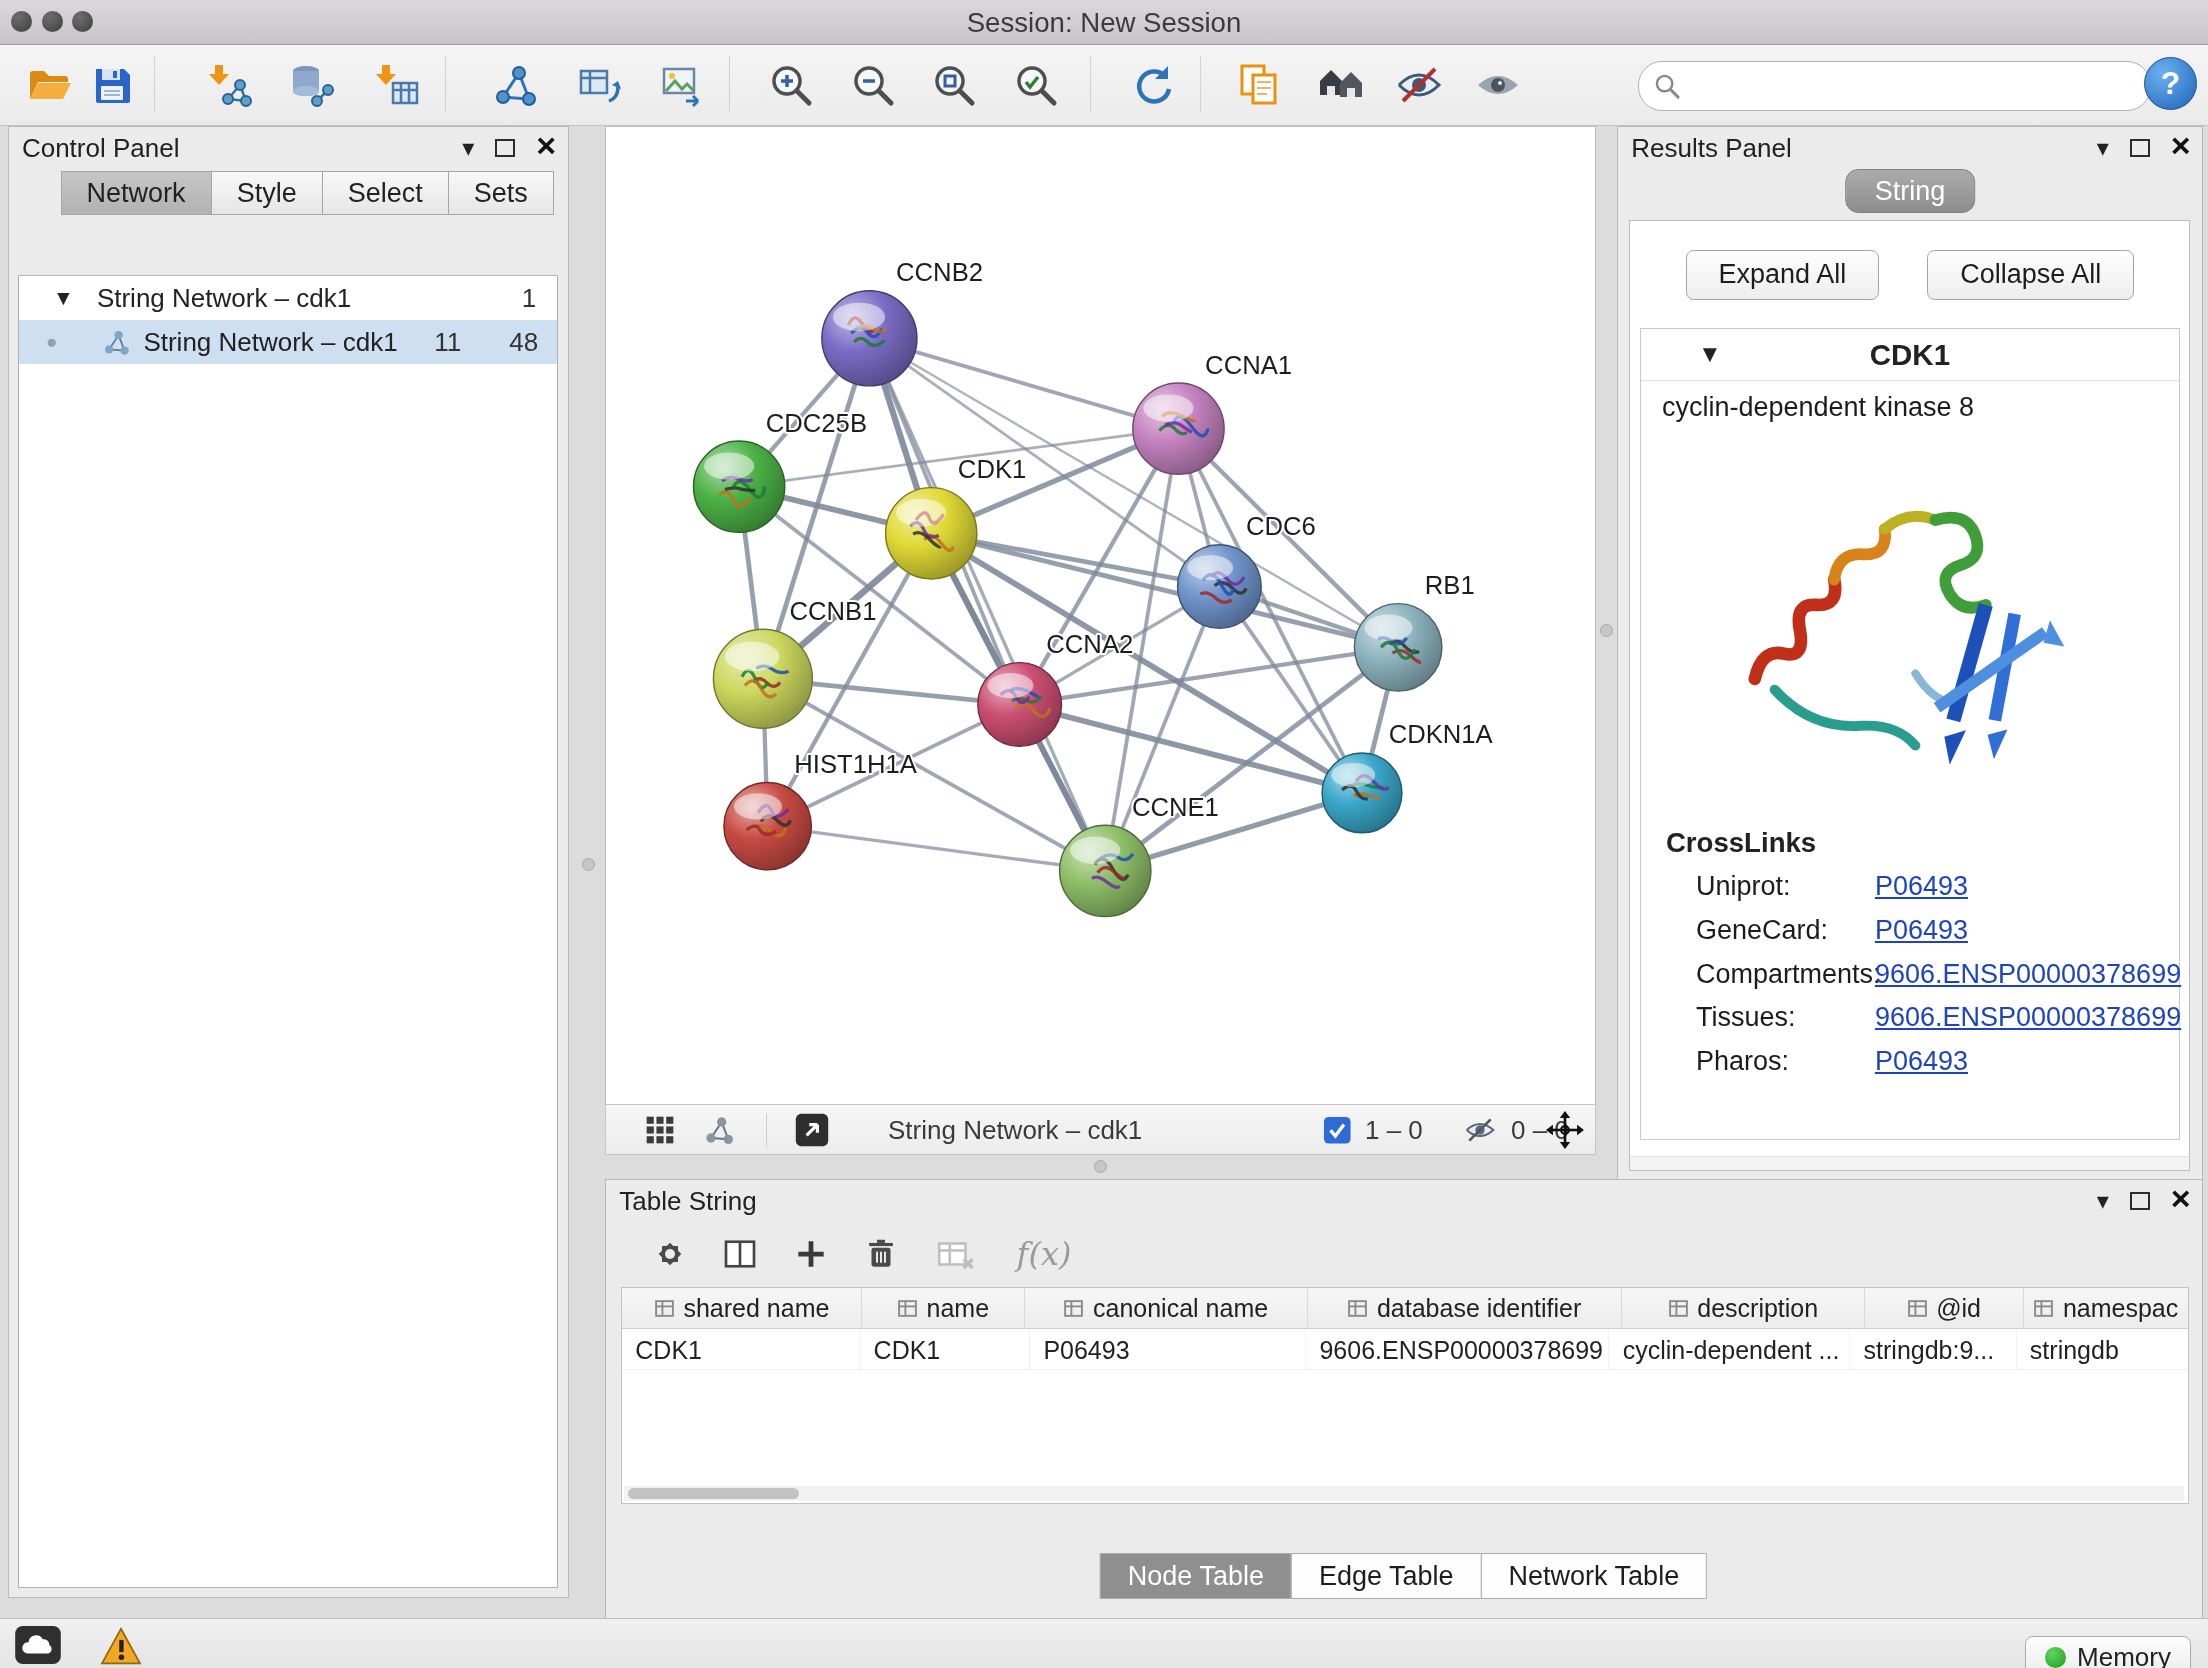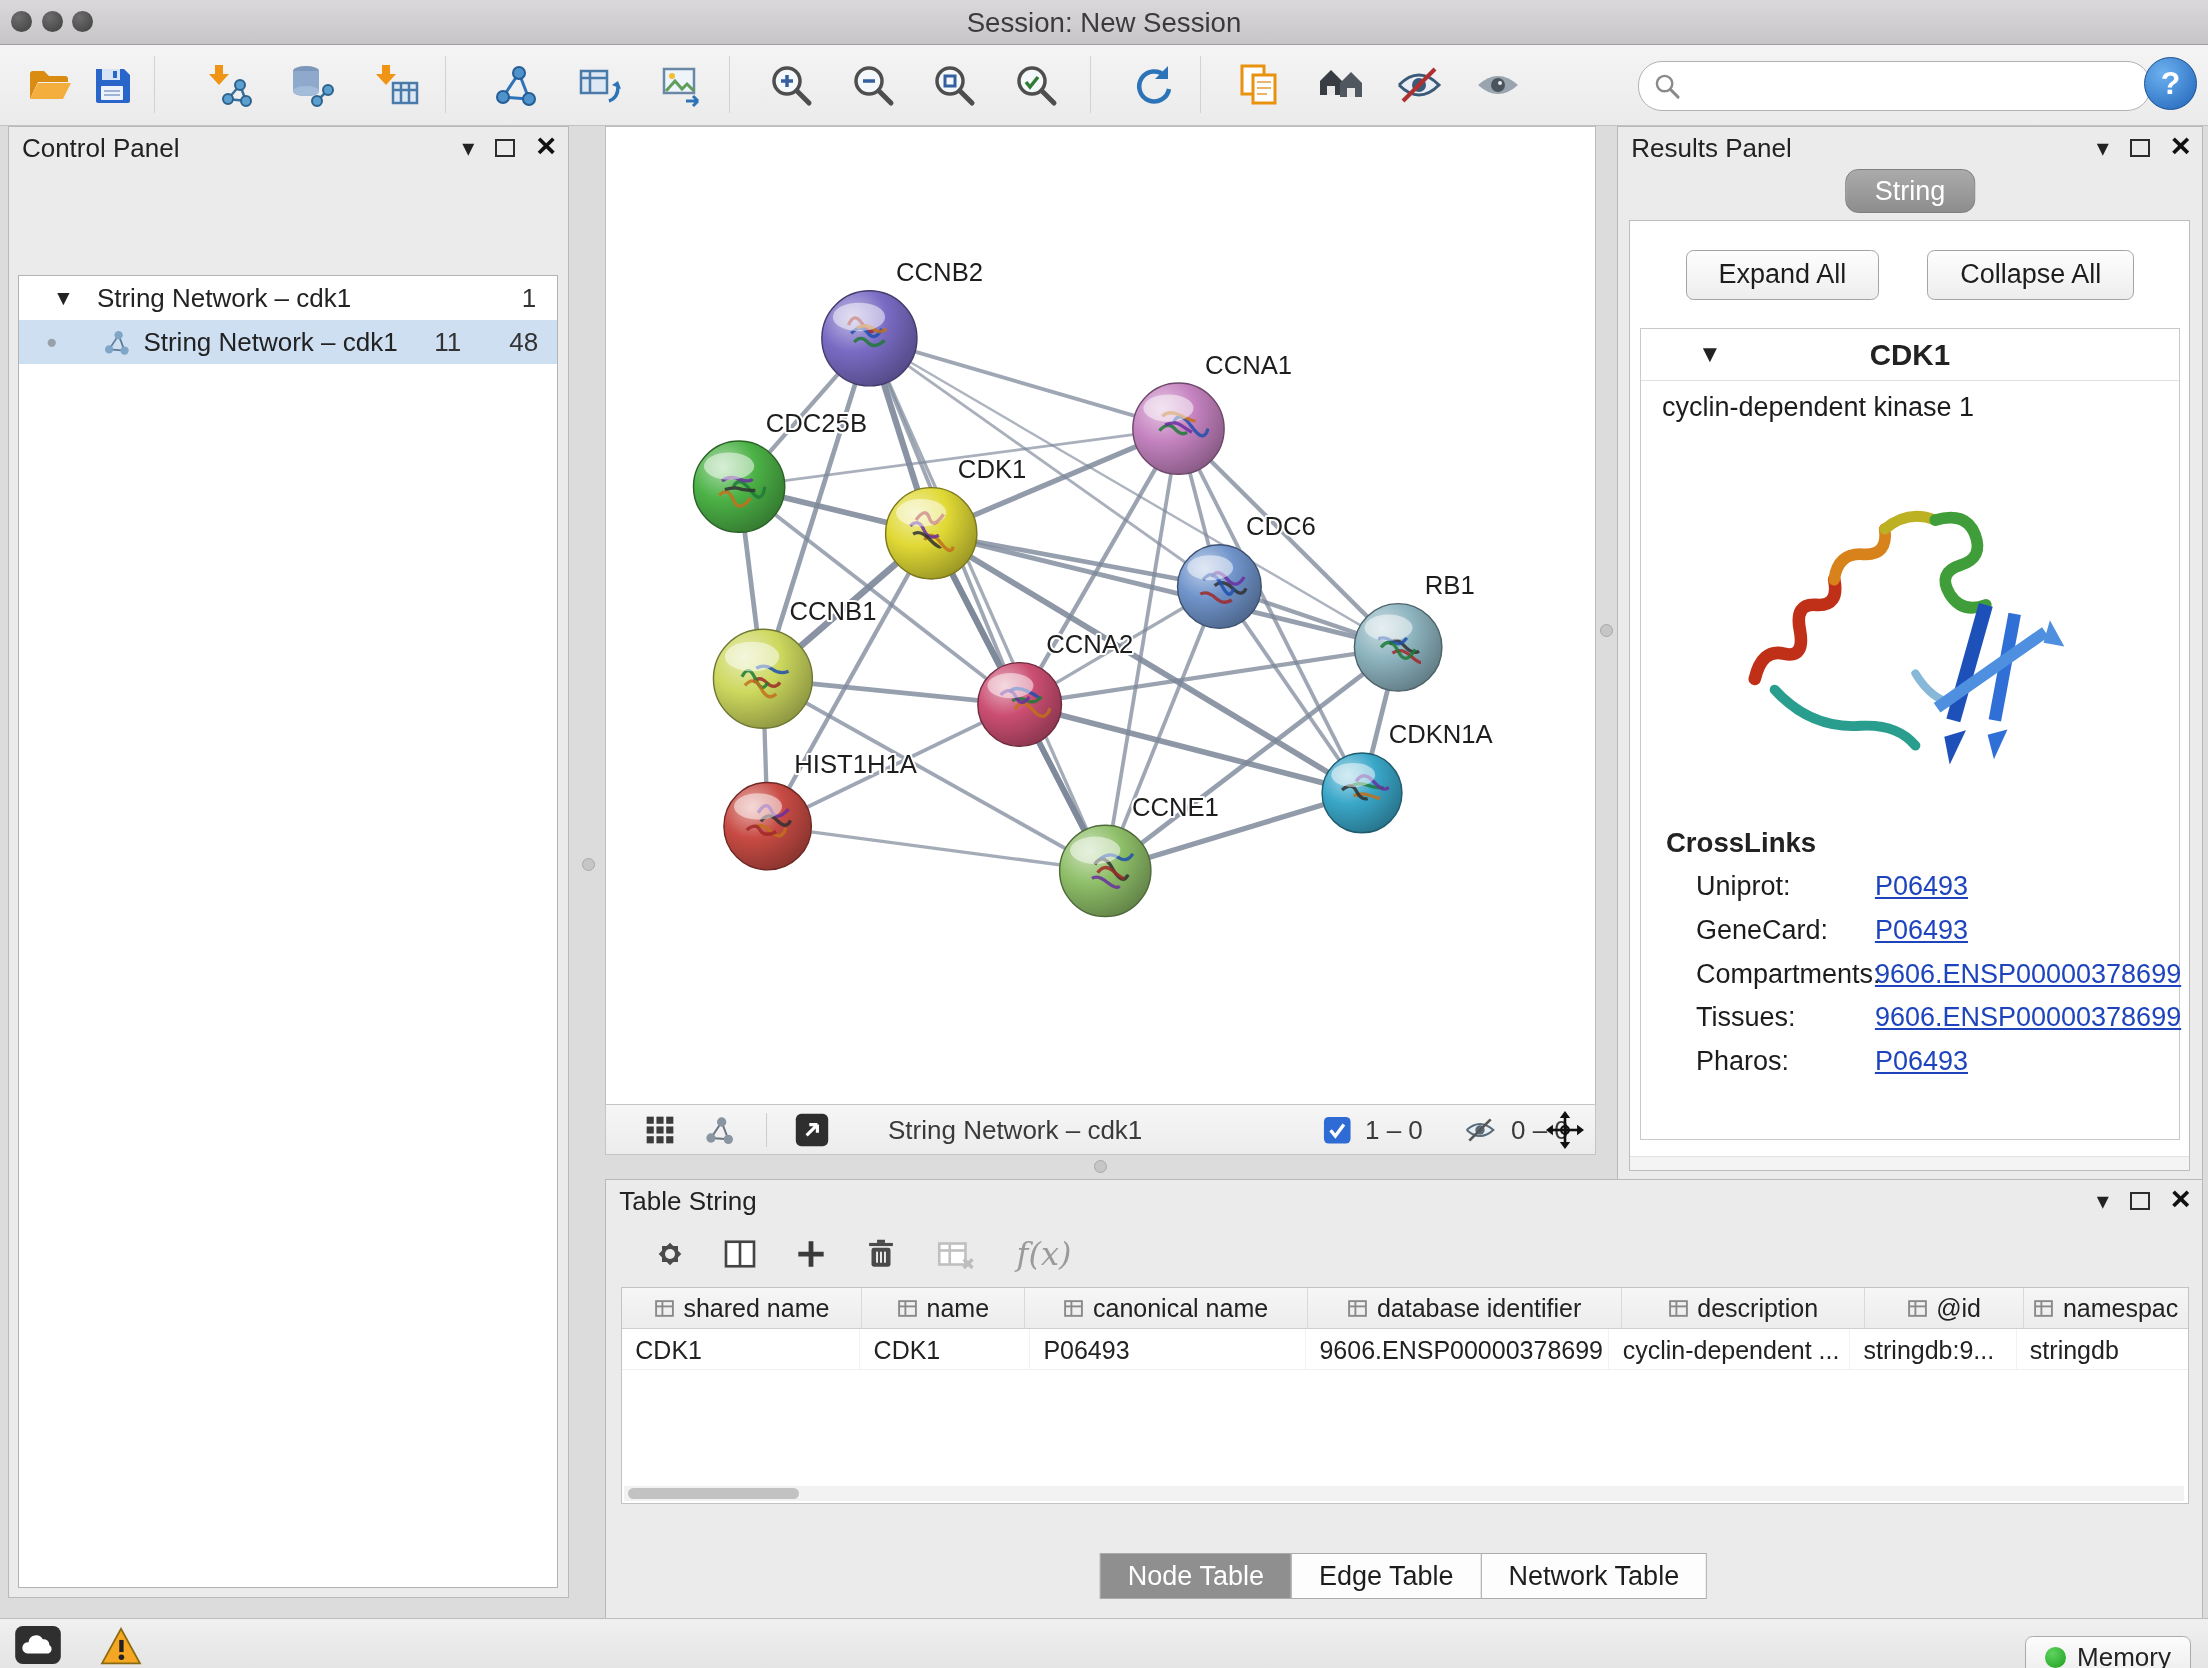--- a/index.html
+++ b/index.html
@@ -266,20 +266,26 @@
     </div>
 </div>
 
 <div class="panel" id="control-panel">
   <div class="ph-title">Control Panel</div>
   <div class="ph-icons">
     <span class="ph-caret">▾</span>
     <span class="ph-float"></span>
     <span class="ph-close">×</span>
   </div>
+  <div class="cp-tabs">
+    <span class="cp-tab sel">Network</span>
+    <span class="cp-tab">Style</span>
+    <span class="cp-tab">Select</span>
+    <span class="cp-tab">Sets</span>
+  </div>
   <div class="cp-tree">
     <div class="tree-row" style="padding-left:34px">
       <span style="font-size:21px">▼</span>
       <span style="margin-left:23px">String Network – cdk1</span>
       <span style="flex:1"></span>
       <span style="margin-right:21px;color:#333">1</span>
     </div>
     <div class="tree-row sel" style="padding-left:27px">
       <span style="font-size:19px;color:#98a0a8">●</span>
       <svg width="28.5" height="28.5" viewBox="0 0 48 48" style="margin-left:44px">
@@ -637,21 +643,21 @@
   <div class="rp-content">
     <div class="rp-btnrow">
       <span class="rp-btn">Expand All</span>
       <span class="rp-btn">Collapse All</span>
     </div>
     <div class="rp-section">
       <div class="rp-sec-head">
         <span class="rp-sec-caret">▼</span>
         <span class="rp-gene">CDK1</span>
       </div>
-      <div class="rp-desc">cyclin-dependent kinase 1</div>
+      <div class="rp-desc">cyclin-dependent kinase 8</div>
       <svg class="protein-img" viewBox="0 0 440 400">
         <path d="M48 268 q8 -34 32 -28 q24 6 18 -26 q-6 -30 18 -28 q26 2 20 -28" fill="none" stroke="#c03018" stroke-width="14" stroke-linecap="round"></path>
         <path d="M136 158 q4 -30 32 -28 q28 2 24 -28" fill="none" stroke="#d8821c" stroke-width="13" stroke-linecap="round"></path>
         <path d="M192 102 q26 -22 56 -10" fill="none" stroke="#bcb122" stroke-width="12" stroke-linecap="round"></path>
         <path d="M248 92 q34 -10 44 16 q10 26 -16 34 q-26 8 -12 32 q14 22 40 12" fill="none" stroke="#3f9e3a" stroke-width="13" stroke-linecap="round"></path>
         <path d="M70 280 q40 44 96 40 q40 -2 60 22" fill="none" stroke="#2a9e8e" stroke-width="11" stroke-linecap="round"></path>
         <path d="M226 262 q18 30 44 34" fill="none" stroke="#88b8d8" stroke-width="9" stroke-linecap="round"></path>
         <path d="M304 186 l-36 128" stroke="#1d50b8" stroke-width="16" fill="none"></path>
         <path d="M258 332 l24 -7 -18 38 z" fill="#1d50b8"></path>
         <path d="M336 196 l-22 118" stroke="#2f6fd6" stroke-width="14" fill="none"></path>

